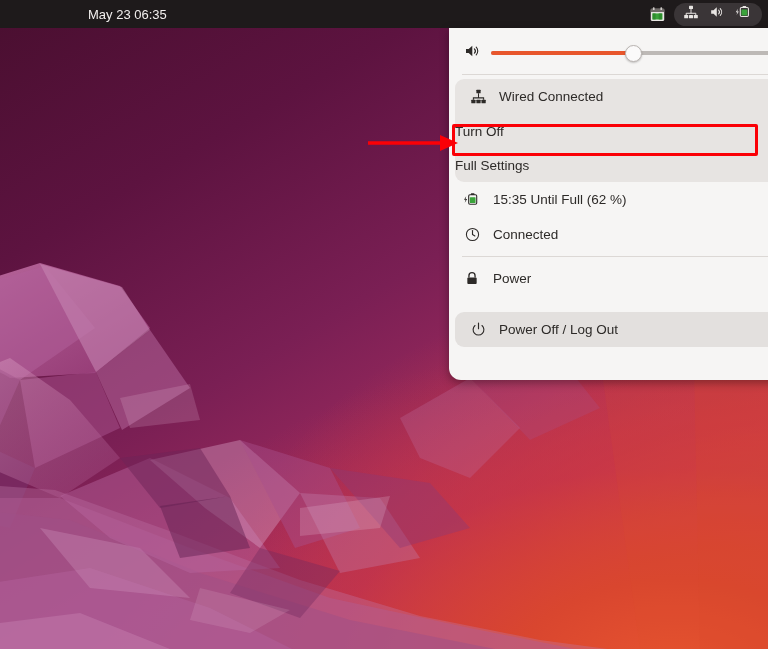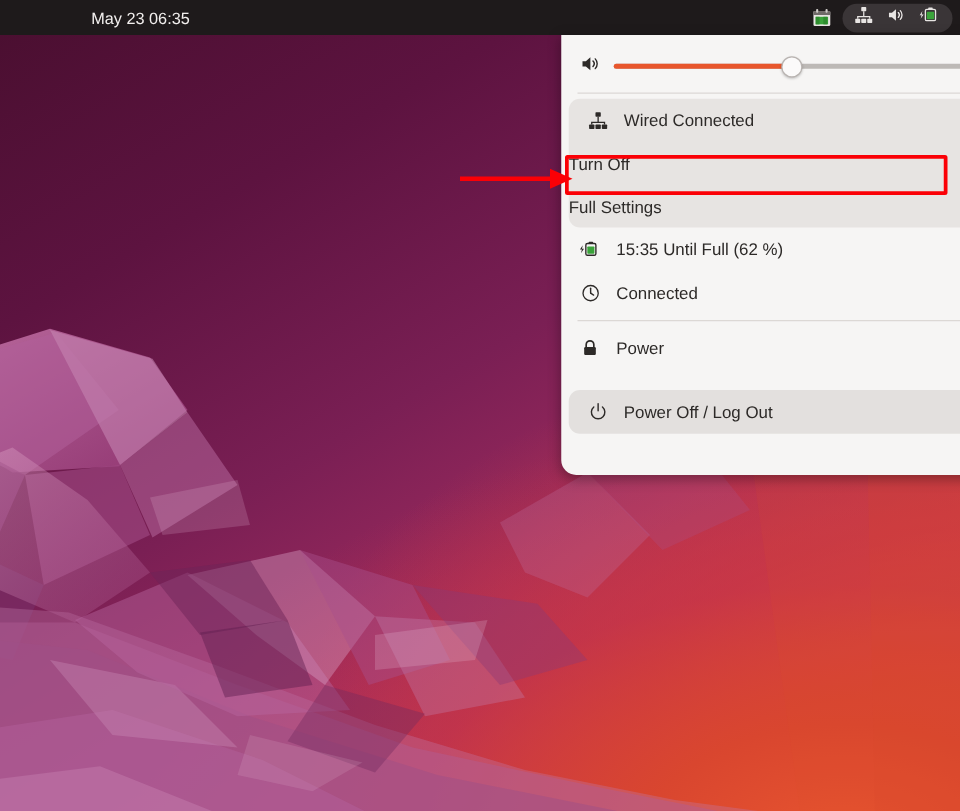--- a/index.html
+++ b/index.html
@@ -22,21 +22,21 @@
   #wallpaper svg { position:absolute; left:0; top:0; }
 
   
   #topbar {
     position:absolute; left:0; top:0; width:768px; height:28px;
     background:#1e1a1b;
     display:flex; align-items:center;
     z-index:20;
   }
   #clock-wrap{
-    position:absolute; left:73px; top:0; height:28px;
+    position:absolute; left:88px; top:0; height:28px;
     display:flex; align-items:center; gap:7px;
     color:#f2efee; font-size:13px;
   }
   #tray {
     position:absolute; right:6px; top:0; height:28px;
     display:flex; align-items:center; gap:4px;
   }
   .tray-pill {
     display:flex; align-items:center; gap:9px;
     background:#3a3537; border-radius:13px;

